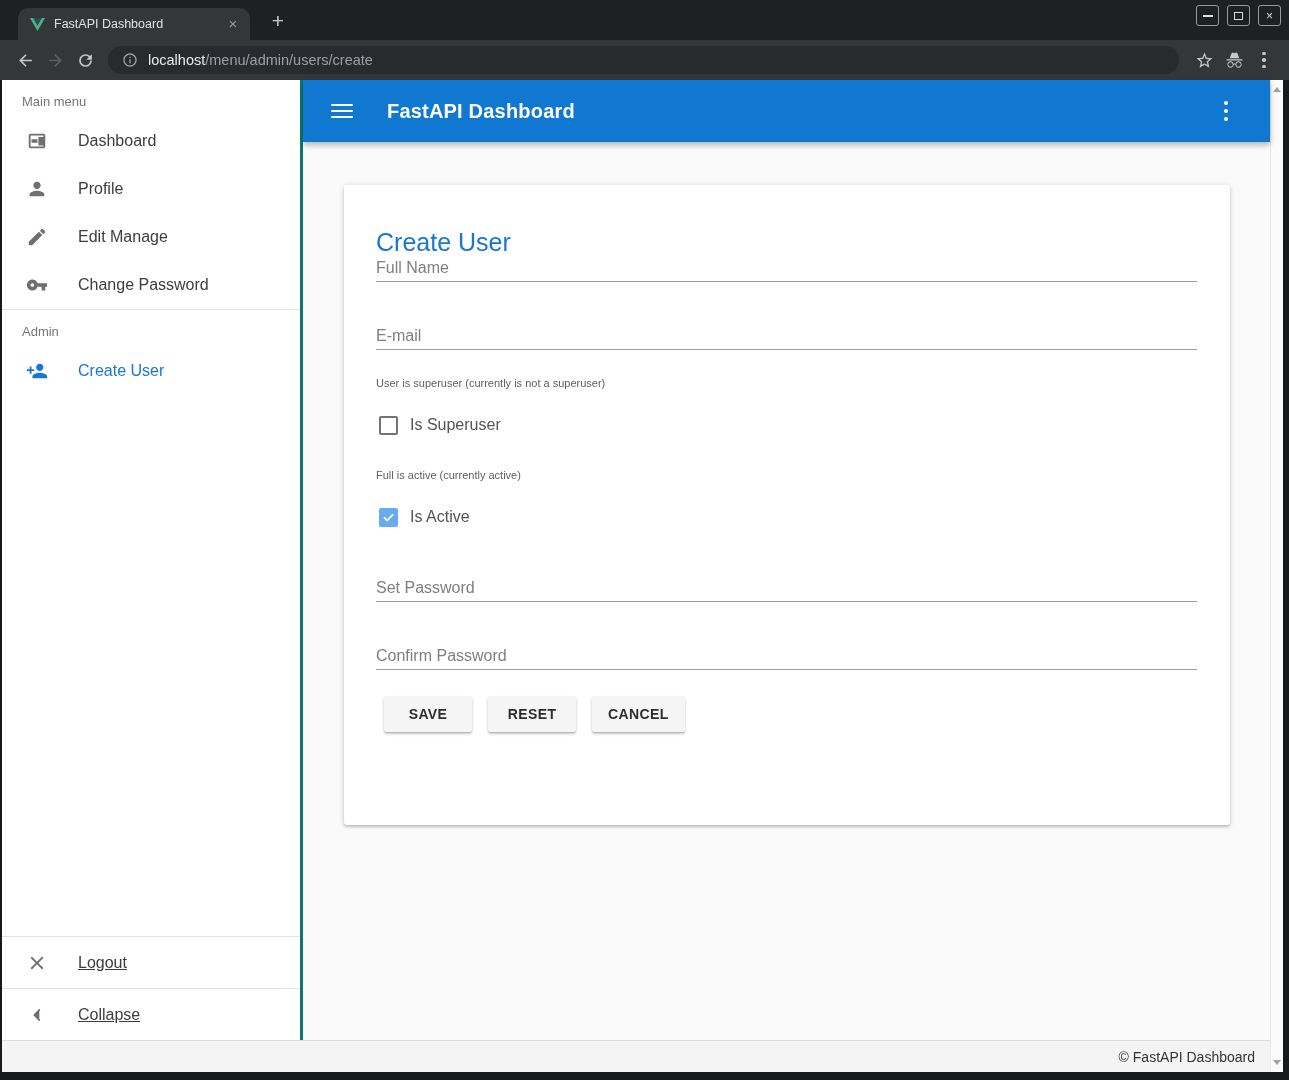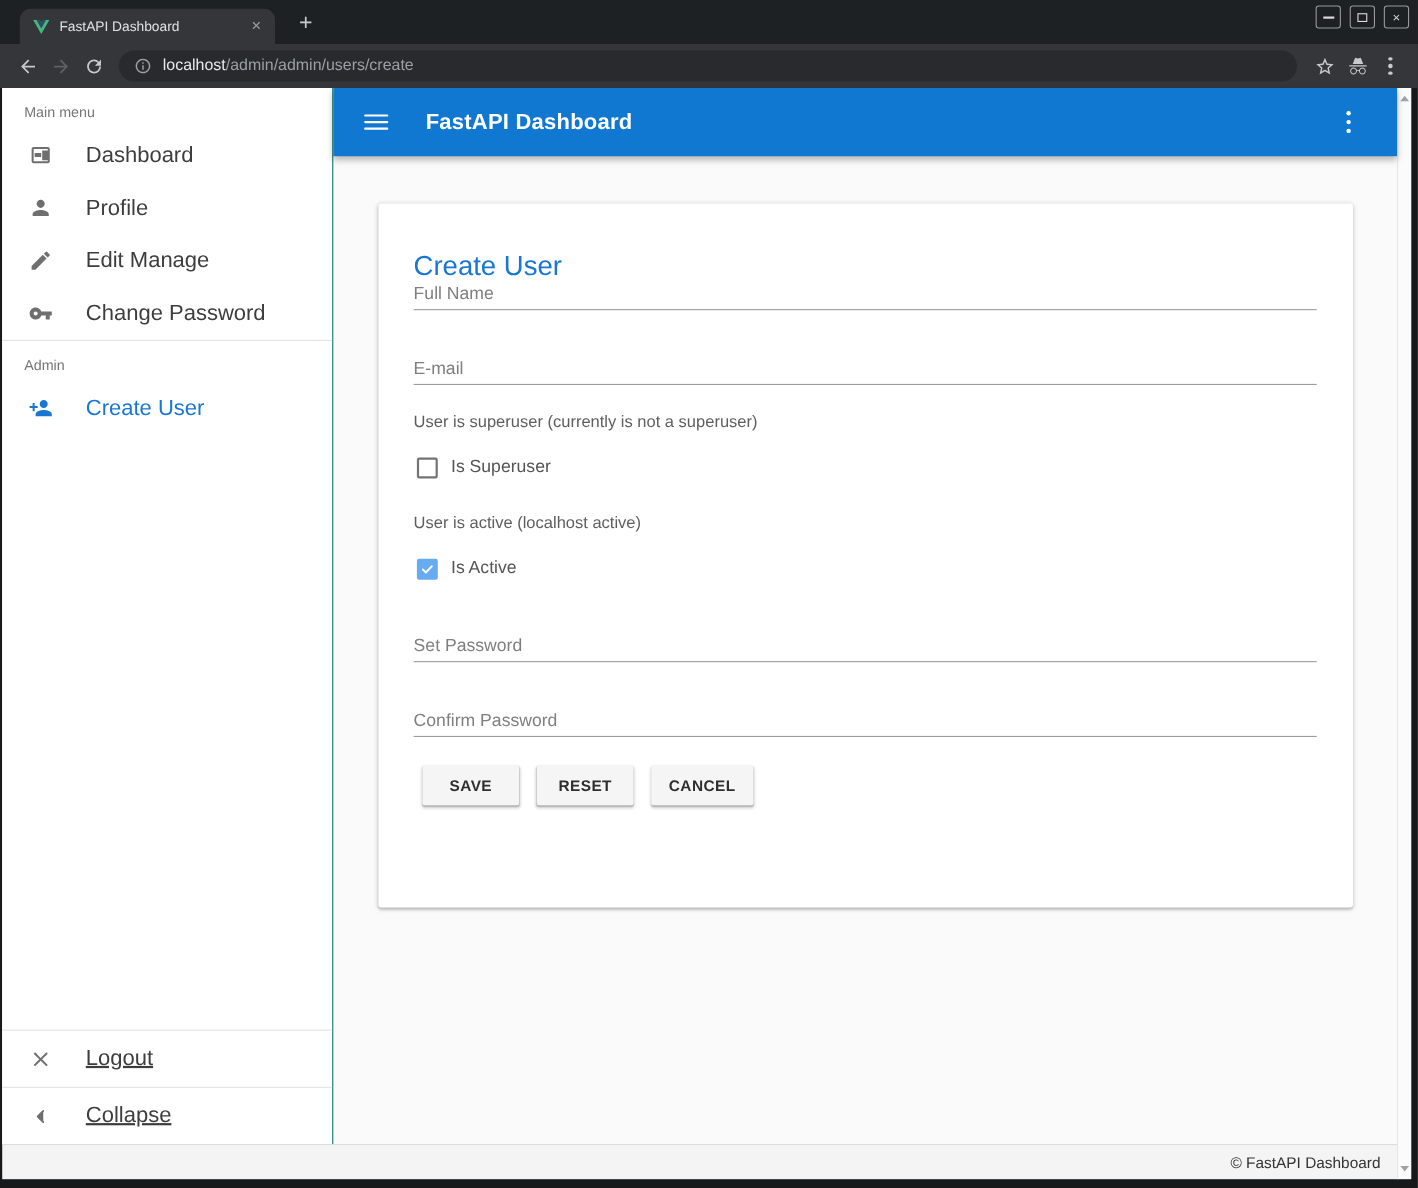--- a/index.html
+++ b/index.html
@@ -31,23 +31,23 @@
   .url-path { color:#9aa0a6; }
   .kebab { display:flex; flex-direction:column; gap:3px; align-items:center; }
   .kebab i { width:3.5px; height:3.5px; border-radius:50%; background:#c7c9cc; }
 
   
   .page { flex:1; display:flex; margin:0 6px 8px 2px; min-height:0; }
   .page-left { flex:1; display:flex; flex-direction:column; min-width:0; }
   .page-body { flex:1; display:flex; min-height:0; background:#fafafa; }
 
   
-  .sidebar { width:301px; background:#ffffff; border-right:1px solid #0f766e; display:flex; flex-direction:column; flex:0 0 auto; }
+  .sidebar { width:301px; background:#ffffff; border-right:3px solid #0f766e; display:flex; flex-direction:column; flex:0 0 auto; }
   .subheader { color:#757575; font-size:13px; padding:14px 20px 8px 20px; }
-  .side-item { height:48px; display:flex; align-items:center; padding:0 16px 0 24px; color:#3d3d3d; font-size:20px; cursor:pointer; }
+  .side-item { height:48px; display:flex; align-items:center; padding:0 16px 0 24px; color:#3d3d3d; font-size:16px; cursor:pointer; }
   .side-item svg { width:22px; height:22px; fill:#6f6f6f; flex:0 0 auto; }
   .side-label { margin-left:30px; }
   .side-item.active { color:#1976d2; }
   .side-item.active svg { fill:#1976d2; }
   .divider { height:1px; background:#e3e3e3; flex:0 0 auto; }
   .spacer { flex:1; }
   .side-item.bottom { height:51px;text-decoration:underline; }
 
   
   .main { flex:1; display:flex; flex-direction:column; min-width:0; }
@@ -62,21 +62,21 @@
   .card { width:886px; height:640px; margin:43px 0 0 41px; background:#fff; border-radius:3px;
           box-shadow:0 1px 5px rgba(0,0,0,.2), 0 2px 2px rgba(0,0,0,.12); padding:28px 33px 38px 32px; }
 
   .form-title { color:#1976d2; font-size:25px; font-weight:400; margin-top:14px; line-height:30px; }
   .f-label { font-size:16px; color:#7f7f7f; line-height:22px; }
   .f-underline { height:1px; background:#9c9c9c; margin-top:2px; }
   .field-1 { }
   .field-2 { margin-top:43px; }
   .field-3 { margin-top:47px; }
   .field-4 { margin-top:43px; }
-  .hint { font-size:15px; color:#5e5e5e; line-height:21px; }
+  .hint { font-size:11px; color:#5e5e5e; line-height:21px; }
   .hint-1 { margin-top:23px; }
   .hint-2 { margin-top:27px; }
   .cb-row { margin-top:18px; padding-left:3px; height:26px; display:flex; align-items:center; }
   .cb { width:19px; height:19px; border:2px solid #737373; border-radius:2px; background:#fff; display:flex; align-items:center; justify-content:center; flex:0 0 auto; }
   .cb.checked { background:#67acf1; border-color:#67acf1; }
   .cb svg { width:13px; height:13px; }
   .cb-label { font-size:16px; color:#545454; margin-left:12px; }
   .btn-row { margin-top:26px; display:flex; }
   .btn { height:36px; min-width:88px; padding:0 16px; margin:0 8px; background:#f5f5f5; border:none; border-radius:2px;
          font-family:inherit; font-size:14px; font-weight:700; letter-spacing:.4px; color:#2e2e2e;
@@ -133,21 +133,21 @@
     </div>
     <div class="nav-ico">
       <svg viewBox="0 0 24 24">
           <path d="M17.65 6.35A7.95 7.95 0 0012 4a8 8 0 108 8h-2a6 6 0 11-1.76-4.24L13 11h7V4l-2.35 2.35z"></path>
         </svg>
     </div>
     <div class="omnibox">
       <svg viewBox="0 0 24 24">
           <path d="M11 7h2v2h-2V7zm0 4h2v6h-2v-6zm1-9C6.48 2 2 6.48 2 12s4.48 10 10 10 10-4.48 10-10S17.52 2 12 2zm0 18c-4.41 0-8-3.59-8-8s3.59-8 8-8 8 3.59 8 8-3.59 8-8 8z"></path>
         </svg>
-      <span class="url"><span class="url-host">localhost</span><span class="url-path">/admin/admin/users/create</span></span>
+      <span class="url"><span class="url-host">localhost</span><span class="url-path">/menu/admin/users/create</span></span>
     </div>
     <div class="nav-ico">
       <svg viewBox="0 0 24 24">
           <path d="M22 9.24l-7.19-.62L12 2 9.19 8.63 2 9.24l5.46 4.73L5.82 21 12 17.27 18.18 21l-1.63-7.03L22 9.24zM12 15.4l-3.76 2.27 1-4.28-3.32-2.88 4.38-.38L12 6.1l1.71 4.04 4.38.38-3.32 2.88 1 4.28L12 15.4z"></path>
         </svg>
     </div>
     <div class="nav-ico">
       <svg viewBox="0 0 24 24">
           <path d="M17.06 13c-1.86 0-3.42 1.33-3.82 3.1-.95-.41-1.82-.3-2.48-.01C10.35 14.31 8.79 13 6.94 13 4.77 13 3 14.79 3 17s1.77 4 3.94 4c2.06 0 3.74-1.62 3.9-3.68.34-.24 1.23-.69 2.32.02.18 2.05 1.84 3.66 3.9 3.66 2.17 0 3.94-1.79 3.94-4s-1.77-4-3.94-4M6.94 19.86c-1.56 0-2.81-1.28-2.81-2.86s1.26-2.86 2.81-2.86c1.56 0 2.81 1.28 2.81 2.86s-1.25 2.86-2.81 2.86m10.12 0c-1.56 0-2.81-1.28-2.81-2.86s1.25-2.86 2.81-2.86 2.81 1.28 2.81 2.86-1.25 2.86-2.81 2.86M22 10.5H2V12h20v-1.5m-6.47-7.87c-.22-.49-.78-.75-1.31-.58L12 2.79l-2.22-.74-.05-.01c-.53-.15-1.09.13-1.29.64L6 9h12l-2.44-6.32-.03-.05z"></path>
         </svg>
@@ -249,21 +249,21 @@
                 <div class="f-label">E-mail</div>
                 <div class="f-underline"></div>
               </div>
 
               <div class="hint hint-1">User is superuser (currently is not a superuser)</div>
               <div class="cb-row">
                 <span class="cb"></span>
                 <span class="cb-label">Is Superuser</span>
               </div>
 
-              <div class="hint hint-2">User is active (localhost active)</div>
+              <div class="hint hint-2">Full is active (currently active)</div>
               <div class="cb-row">
                 <span class="cb checked">
                   <svg viewBox="0 0 24 24" fill="none">
                       <polyline points="4.5 12.5 9.5 17.5 19.5 7" stroke="#ffffff" stroke-width="3.2" stroke-linecap="round" stroke-linejoin="round"></polyline>
                     </svg>
                 </span>
                 <span class="cb-label">Is Active</span>
               </div>
 
               <div class="field-3">

